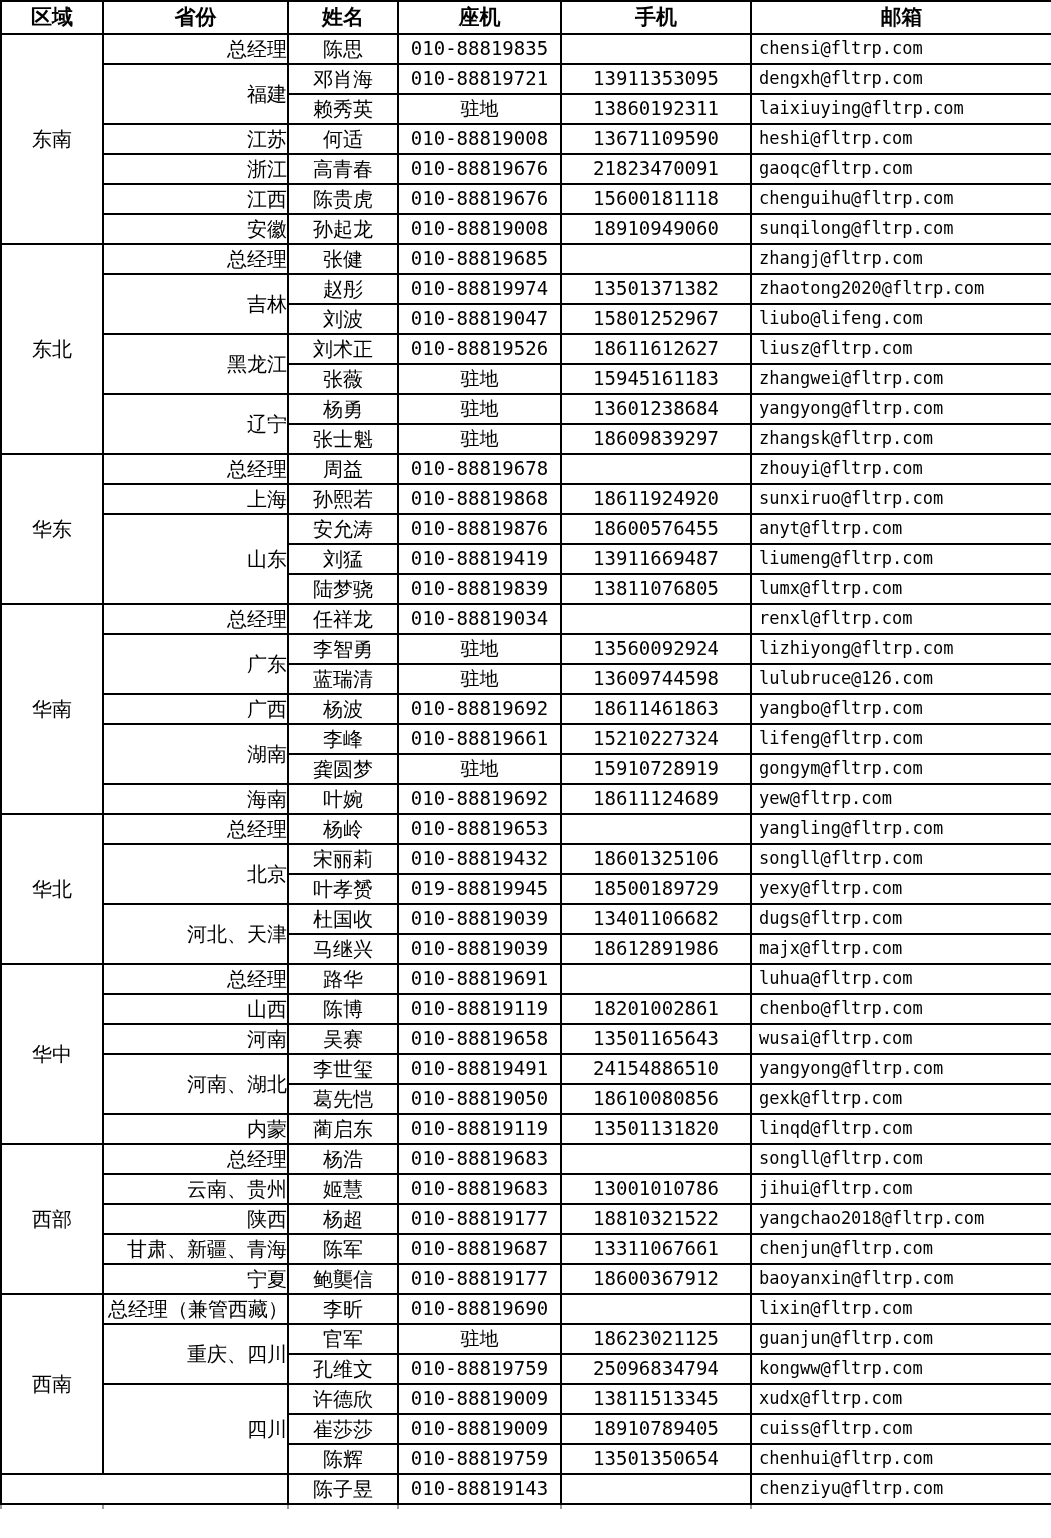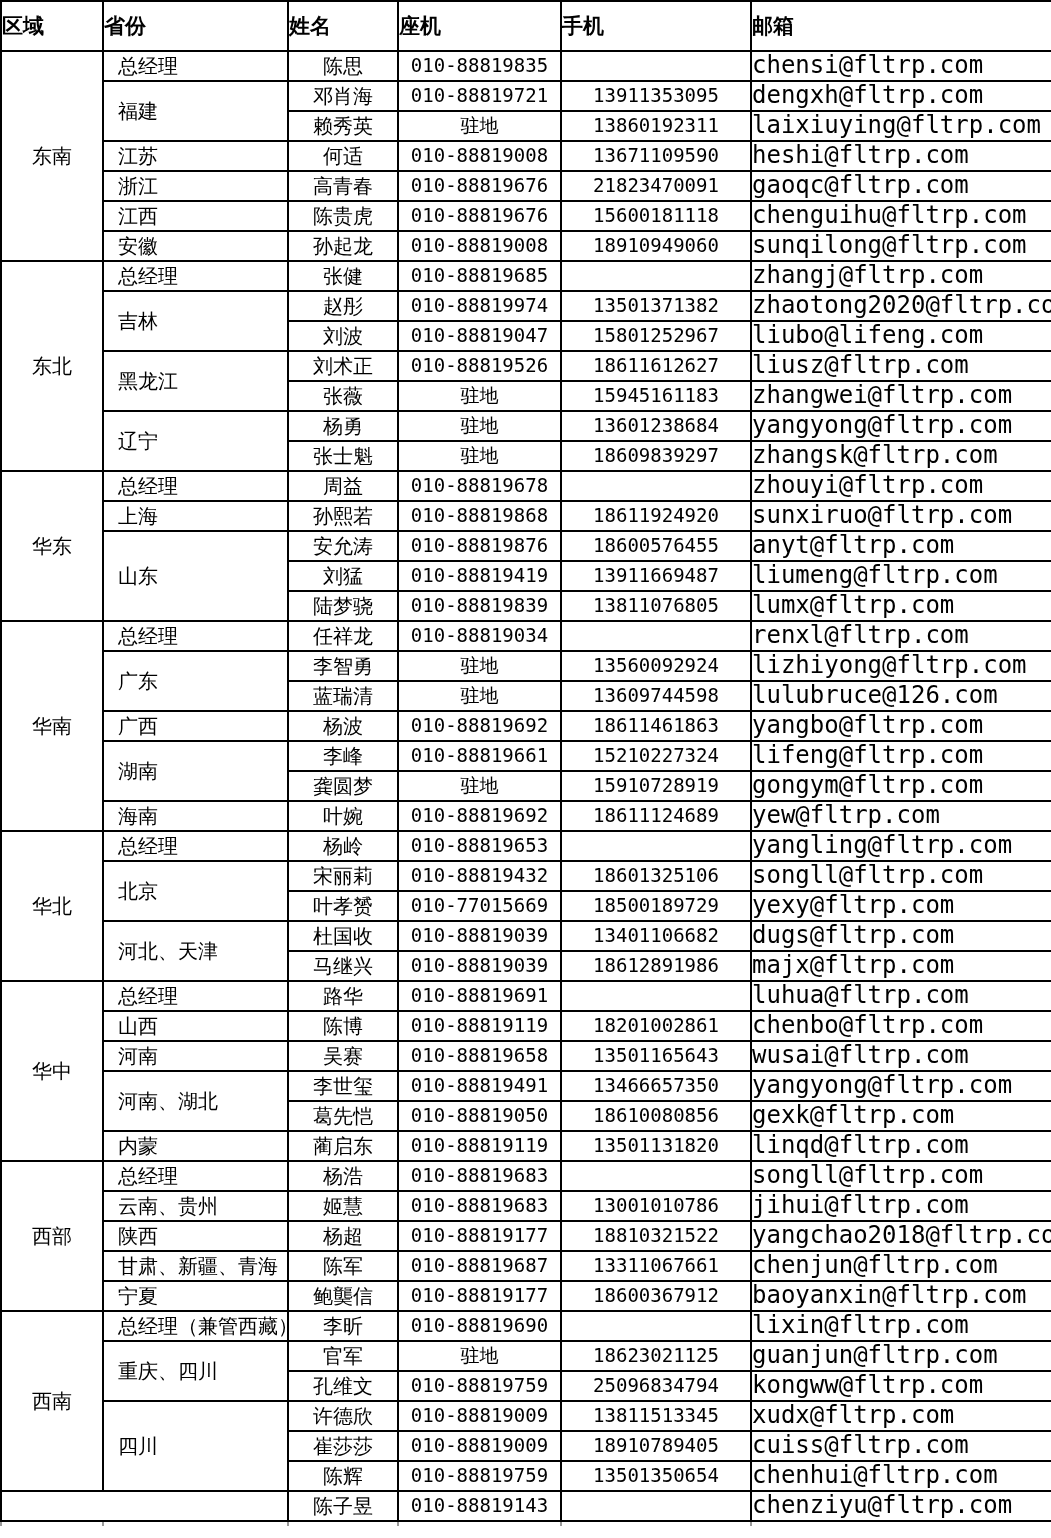--- a/index.html
+++ b/index.html
@@ -13,38 +13,38 @@
     box-sizing:border-box;
     padding:0;
     height:30px;
     overflow:hidden;
     white-space:nowrap;
     vertical-align:middle;
     font-size:20px;
     line-height:1.05;
   }
   thead th{
-    height:50px;
+    height:33px;
     font-weight:bold;
     font-size:21px;
-    text-align:left;
+    text-align:center;
   }
   .c-region{text-align:center;margin-left:24px;}
   .c-name{text-align:center;margin-top:8px;}
-  .c-prov{text-align:left;padding-left:14px;}
+  .c-prov{text-align:right;padding-left:4px;}
   .c-blank{text-align:left;}
   .c-num{
     text-align:center;
     font-family:"DejaVu Sans Mono","Liberation Mono",monospace;
     font-size:19px;
   }
   .c-email{
-    text-align:left;padding-left:0;
+    text-align:left;padding-left:7px;
     font-family:"DejaVu Sans Mono","Liberation Mono",monospace;
-    font-size:24px;
+    font-size:17px;
   }
   tbody.cutoff td{
     height:5px;
     border:2px solid #9a9a9a;
     border-top:none;
     border-bottom:none;
   }
 </style>
 </head>
 <body>
@@ -259,21 +259,21 @@
       </tr>
       <tr>
         <td class="c-prov" rowspan="2">北京</td>
         <td class="c-name">宋丽莉</td>
         <td class="c-num">010-88819432</td>
         <td class="c-num">18601325106</td>
         <td class="c-email">songll@fltrp.com</td>
       </tr>
       <tr>
         <td class="c-name">叶孝赟</td>
-        <td class="c-num">010-77015669</td>
+        <td class="c-num">019-88819945</td>
         <td class="c-num">18500189729</td>
         <td class="c-email">yexy@fltrp.com</td>
       </tr>
       <tr>
         <td class="c-prov" rowspan="2">河北、天津</td>
         <td class="c-name">杜国收</td>
         <td class="c-num">010-88819039</td>
         <td class="c-num">13401106682</td>
         <td class="c-email">dugs@fltrp.com</td>
       </tr>
@@ -302,21 +302,21 @@
         <td class="c-prov">河南</td>
         <td class="c-name">吴赛</td>
         <td class="c-num">010-88819658</td>
         <td class="c-num">13501165643</td>
         <td class="c-email">wusai@fltrp.com</td>
       </tr>
       <tr>
         <td class="c-prov" rowspan="2">河南、湖北</td>
         <td class="c-name">李世玺</td>
         <td class="c-num">010-88819491</td>
-        <td class="c-num">13466657350</td>
+        <td class="c-num">24154886510</td>
         <td class="c-email">yangyong@fltrp.com</td>
       </tr>
       <tr>
         <td class="c-name">葛先恺</td>
         <td class="c-num">010-88819050</td>
         <td class="c-num">18610080856</td>
         <td class="c-email">gexk@fltrp.com</td>
       </tr>
       <tr>
         <td class="c-prov">内蒙</td>

